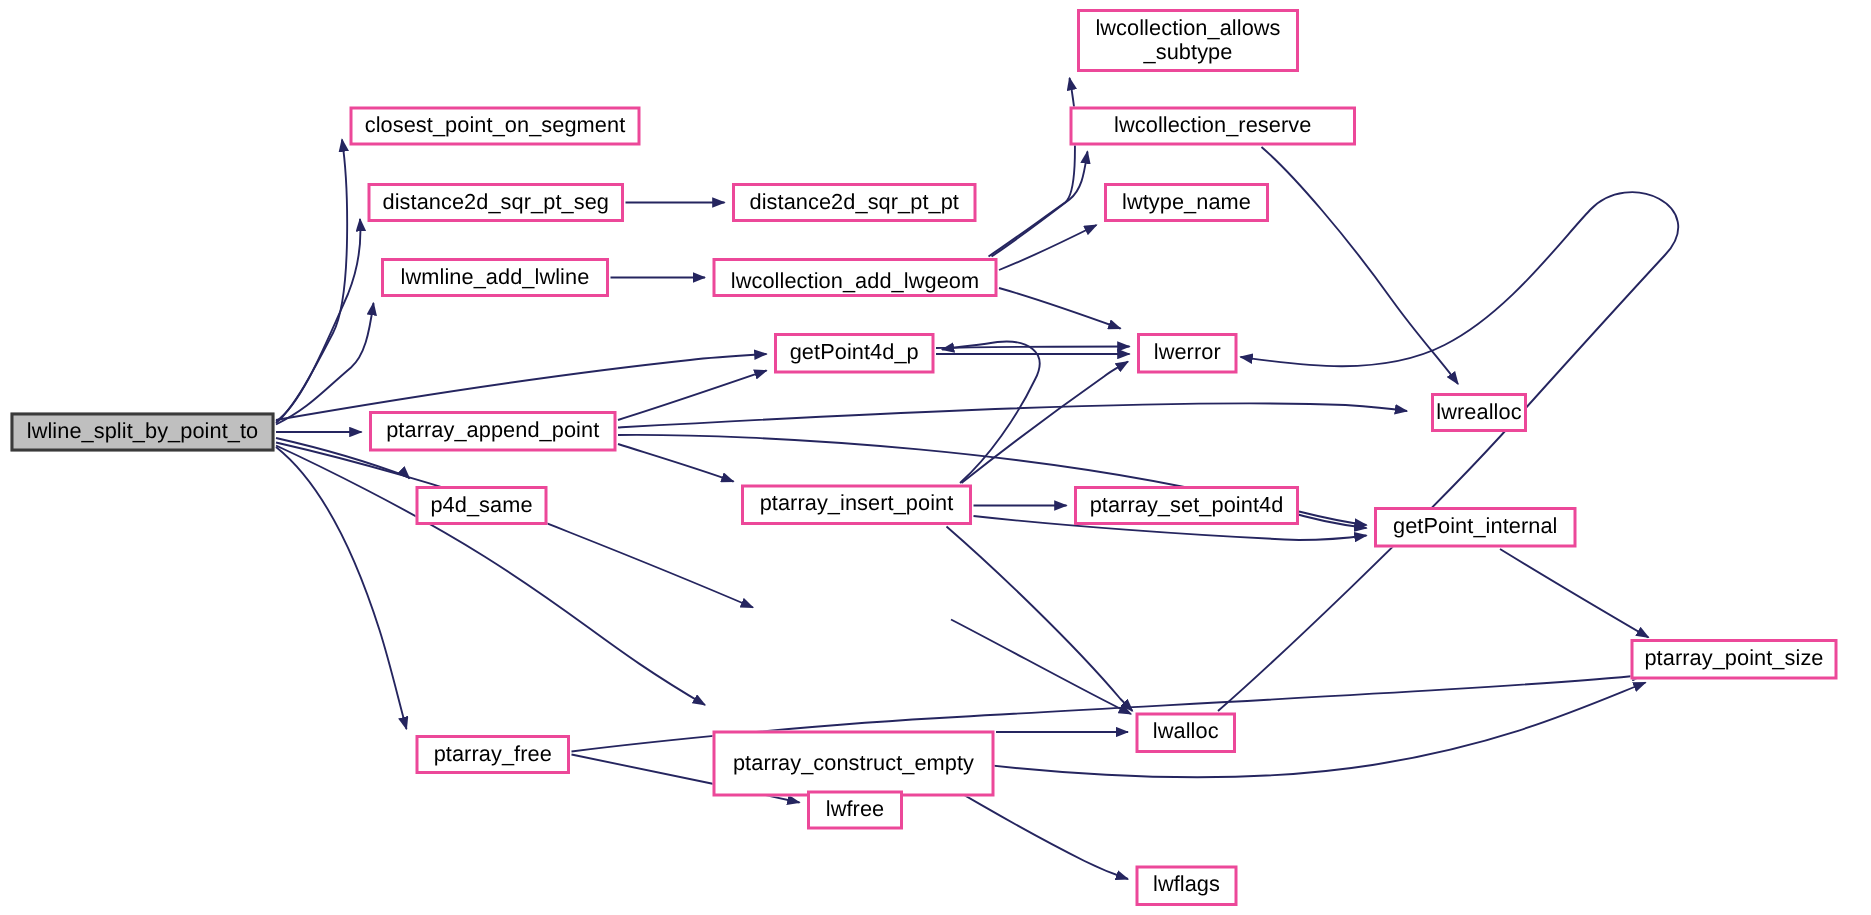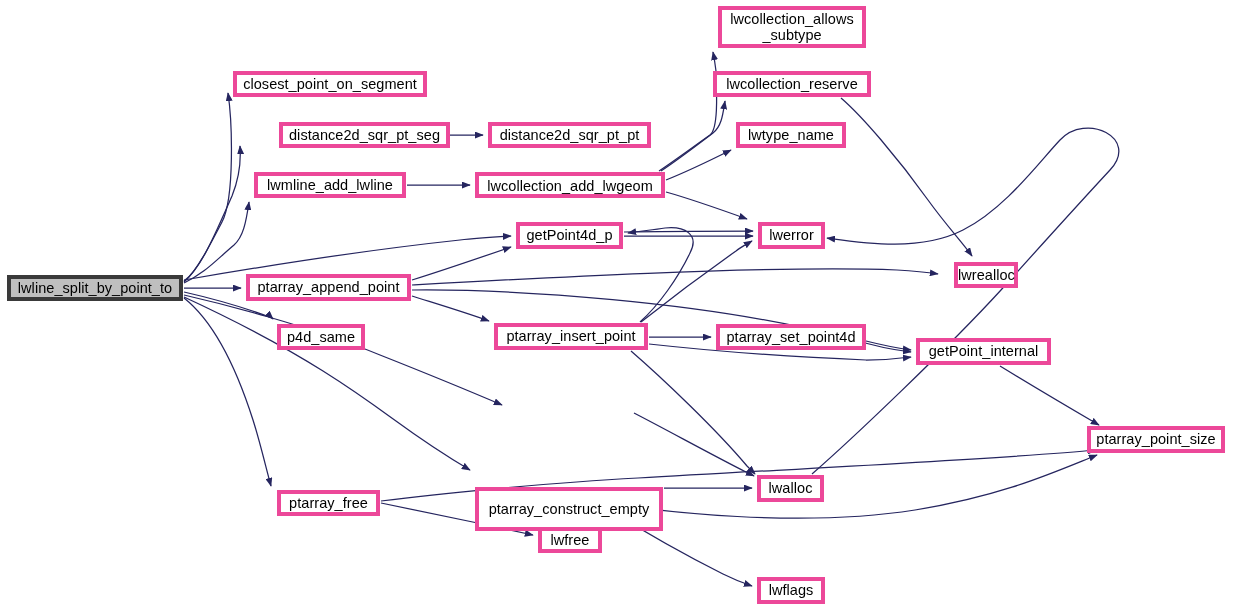--- a/index.html
+++ b/index.html
@@ -20,21 +20,21 @@
     position: absolute;
     left: 0;
     top: 0;
     width: 1247px;
     height: 610px;
     pointer-events: none;
   }
   .node {
     position: absolute;
     box-sizing: border-box;
-    border: 4px solid #ec4899;
+    border: 2px solid #ec4899;
     background: #ffffff;
     color: #000000;
     font-size: 14.5px;
     line-height: 1.12;
     text-align: center;
     display: flex;
     align-items: center;
     justify-content: center;
     white-space: pre;
     letter-spacing: 0.05px;
@@ -92,27 +92,27 @@
       <path d="M1000,366 C1031,385 1075,411 1099,425" fill="none" stroke="#25255f" stroke-width="1.25" marker-end="url(#arrowhead)"></path>
       <path d="M664,488 L752,488" fill="none" stroke="#25255f" stroke-width="1.25" marker-end="url(#arrowhead)"></path>
       <path d="M598,503 C625,520 679,552 723,574 C731,578 737,581 752,586" fill="none" stroke="#25255f" stroke-width="1.25" marker-end="url(#arrowhead)"></path>
       <path d="M601,502 C661,512 800,528 915,510 C1002,496 1052,473 1097,455" fill="none" stroke="#25255f" stroke-width="1.25" marker-end="url(#arrowhead)"></path>
       <path d="M381,503 C421,511 483,524 533,535" fill="none" stroke="#25255f" stroke-width="1.25" marker-end="url(#arrowhead)"></path>
       <path d="M381,501 C429,495 542,483 638,478 C812,468 1018,458 1096,450" fill="none" stroke="#25255f" stroke-width="1.25" marker-end="url(#arrowhead)"></path>
       <path d="M812,474 C851,440 947,349 1001,290 C1063,221 1085,197 1110,170 C1140,138 1086,112 1060,140 C1040,161 1005,209 963,230 C920,252 863,243 827,238" fill="none" stroke="#25255f" stroke-width="1.25" marker-end="url(#arrowhead)"></path>
     </svg>
 <div class="node highlight" style="left: 7px; top: 275px; width: 176px; height: 26px;"><span class="label">lwline_split_by_point_to</span></div>
     <div class="node" style="left: 233px; top: 71px; width: 194px; height: 26px;"><span class="label">closest_point_on_segment</span></div>
-    <div class="node" style="left: 245px; top: 122px; width: 171px; height: 26px; margin-left: 34px;"><span class="label">distance2d_sqr_pt_seg</span></div>
+    <div class="node" style="left: 245px; top: 122px; width: 171px; height: 26px;"><span class="label">distance2d_sqr_pt_seg</span></div>
     <div class="node" style="left: 488px; top: 122px; width: 163px; height: 26px;"><span class="label">distance2d_sqr_pt_pt</span></div>
     <div class="node" style="left: 254px; top: 172px; width: 152px; height: 26px;"><span class="label">lwmline_add_lwline</span></div>
     <div class="node" style="left: 475px; top: 172px; width: 190px; height: 26px; align-items: flex-end;"><span class="label">lwcollection_add_lwgeom</span></div>
     <div class="node" style="left: 718px; top: 6px; width: 148px; height: 42px;"><span class="label">lwcollection_allows
 _subtype</span></div>
-    <div class="node" style="left: 713px; top: 71px; width: 158px; height: 26px;"><span class="label">lwcollection_reserve</span></div>
+    <div class="node" style="left: 713px; top: 71px; width: 191px; height: 26px;"><span class="label">lwcollection_reserve</span></div>
     <div class="node" style="left: 736px; top: 122px; width: 110px; height: 26px;"><span class="label">lwtype_name</span></div>
     <div class="node" style="left: 516px; top: 222px; width: 107px; height: 27px;"><span class="label">getPoint4d_p</span></div>
     <div class="node" style="left: 758px; top: 222px; width: 67px; height: 27px;"><span class="label">lwerror</span></div>
     <div class="node" style="left: 943px; top: 262px; width: 64px; height: 26px; margin-left: 11px;"><span class="label">lwrealloc</span></div>
     <div class="node" style="left: 246px; top: 274px; width: 165px; height: 27px;"><span class="label">ptarray_append_point</span></div>
     <div class="node" style="left: 277px; top: 324px; width: 88px; height: 26px;"><span class="label">p4d_same</span></div>
     <div class="node" style="left: 494px; top: 323px; width: 154px; height: 27px;"><span class="label">ptarray_insert_point</span></div>
     <div class="node" style="left: 716px; top: 324px; width: 150px; height: 26px;"><span class="label">ptarray_set_point4d</span></div>
     <div class="node" style="left: 916px; top: 338px; width: 135px; height: 27px;"><span class="label">getPoint_internal</span></div>
     <div class="node" style="left: 1087px; top: 426px; width: 138px; height: 27px;"><span class="label">ptarray_point_size</span></div>

